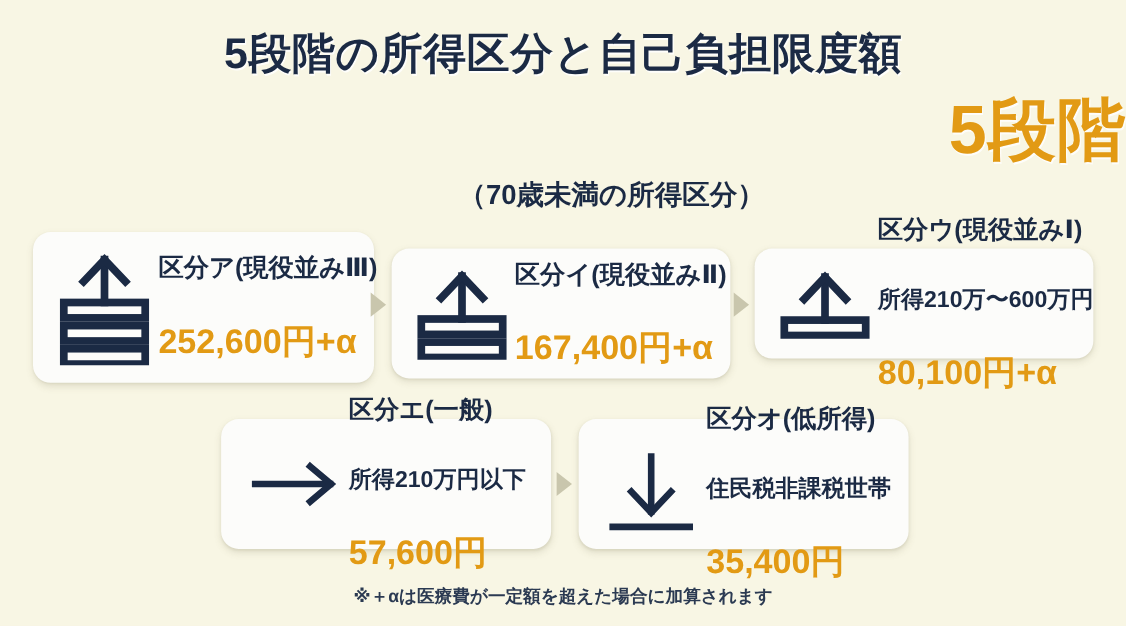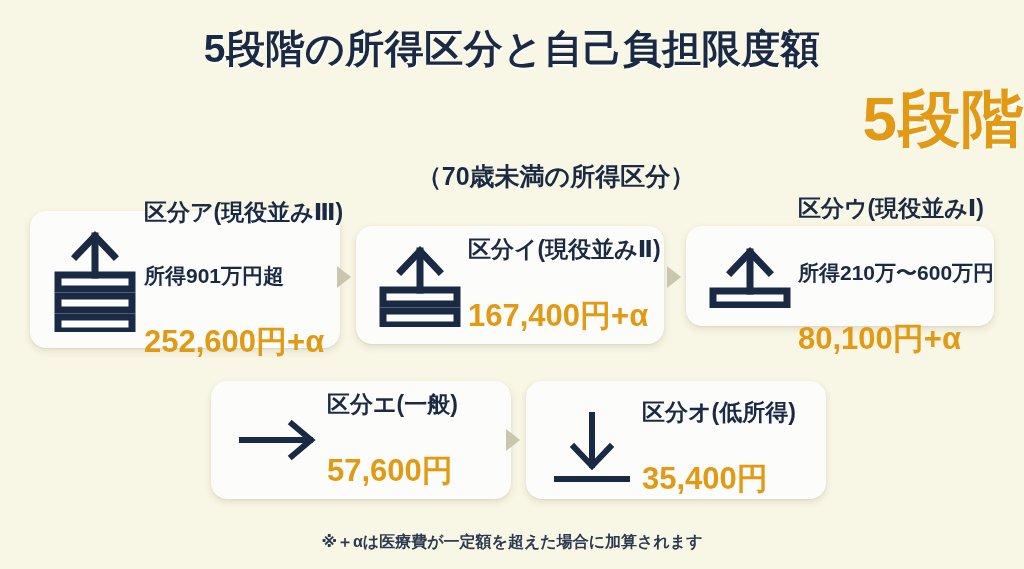--- a/index.html
+++ b/index.html
@@ -110,21 +110,21 @@
     line-height: 1.12;
     margin-top: 2px;
     white-space: nowrap;
   }
 
   
   #card-1 { left: 30px;  top: 211px; width: 310px; height: 137px; padding: 0 14px 0 16px; }
   #card-2 { left: 356px; top: 226px; width: 308px; height: 118px; padding: 0 12px 0 16px; }
   #card-3 { left: 686px; top: 226px; width: 308px; height: 100px; padding: 0 12px 0 16px; }
   
-  #card-4 { left: 211px; top: 381px; width: 300px; height: 118px; padding: 0 12px 0 16px; }
+  #card-4 { left: 201px; top: 381px; width: 300px; height: 118px; padding: 0 12px 0 16px; }
   #card-5 { left: 526px; top: 381px; width: 300px; height: 118px; padding: 16px 12px 0 16px; }
 
   #card-1 .card-icon { width: 98px; }
   #card-2 .card-icon { width: 96px; }
   #card-3 .card-icon { width: 96px; }
   #card-4 .card-icon { width: 100px; }
   #card-5 .card-icon { width: 100px; }
 
   
   .sep {
@@ -170,21 +170,20 @@
           <line x1="43" y1="8" x2="43" y2="47"></line>
           <polyline points="24,28 43,8 62,28"></polyline>
           <rect x="6" y="47" width="74" height="14"></rect>
           <rect x="6" y="68" width="74" height="14"></rect>
           <rect x="6" y="89" width="74" height="14"></rect>
         </g>
       </svg>
     </div>
     <div class="card-text">
       <div class="c-title">区分ア(現役並みⅢ)</div>
-      <div class="c-range">所得901万円超</div>
       <div class="c-amount">252,600円+α</div>
     </div>
   </div>
 
   <div class="sep" id="sep-1"></div>
 
   <div class="card" id="card-2">
     <div class="card-icon">
       <svg width="86" height="84" viewBox="0 0 86 84" aria-hidden="true">
         <g fill="none" stroke="#1b2a44" stroke-width="7" stroke-linecap="square" stroke-linejoin="miter">
@@ -224,37 +223,39 @@
     <div class="card-icon">
       <svg width="86" height="44" viewBox="0 0 86 44" aria-hidden="true">
         <g fill="none" stroke="#1b2a44" stroke-width="6" stroke-linecap="square" stroke-linejoin="miter">
           <line x1="8" y1="22" x2="76" y2="22"></line>
           <polyline points="58,6 77,22 58,38"></polyline>
         </g>
       </svg>
     </div>
     <div class="card-text">
       <div class="c-title">区分エ(一般)</div>
+      <div class="c-range">所得210万円以下</div>
       <div class="c-amount">57,600円</div>
     </div>
   </div>
 
   <div class="sep" id="sep-3"></div>
 
   <div class="card" id="card-5">
     <div class="card-icon">
       <svg width="86" height="78" viewBox="0 0 86 78" aria-hidden="true">
         <g fill="none" stroke="#1b2a44" stroke-width="6" stroke-linecap="square" stroke-linejoin="miter">
           <line x1="43" y1="6" x2="43" y2="56"></line>
           <polyline points="25,38 43,57 61,38"></polyline>
           <line x1="8" y1="70" x2="78" y2="70"></line>
         </g>
       </svg>
     </div>
     <div class="card-text">
       <div class="c-title">区分オ(低所得)</div>
+      <div class="c-range">住民税非課税世帯</div>
       <div class="c-amount">35,400円</div>
     </div>
   </div>
 
   <div class="footnote">※＋αは医療費が一定額を超えた場合に加算されます</div>
 
 </div>
 
 </body></html>

